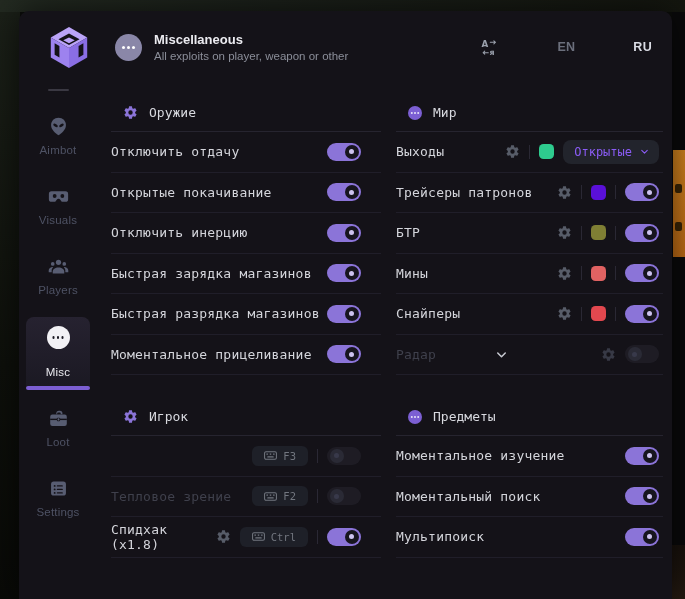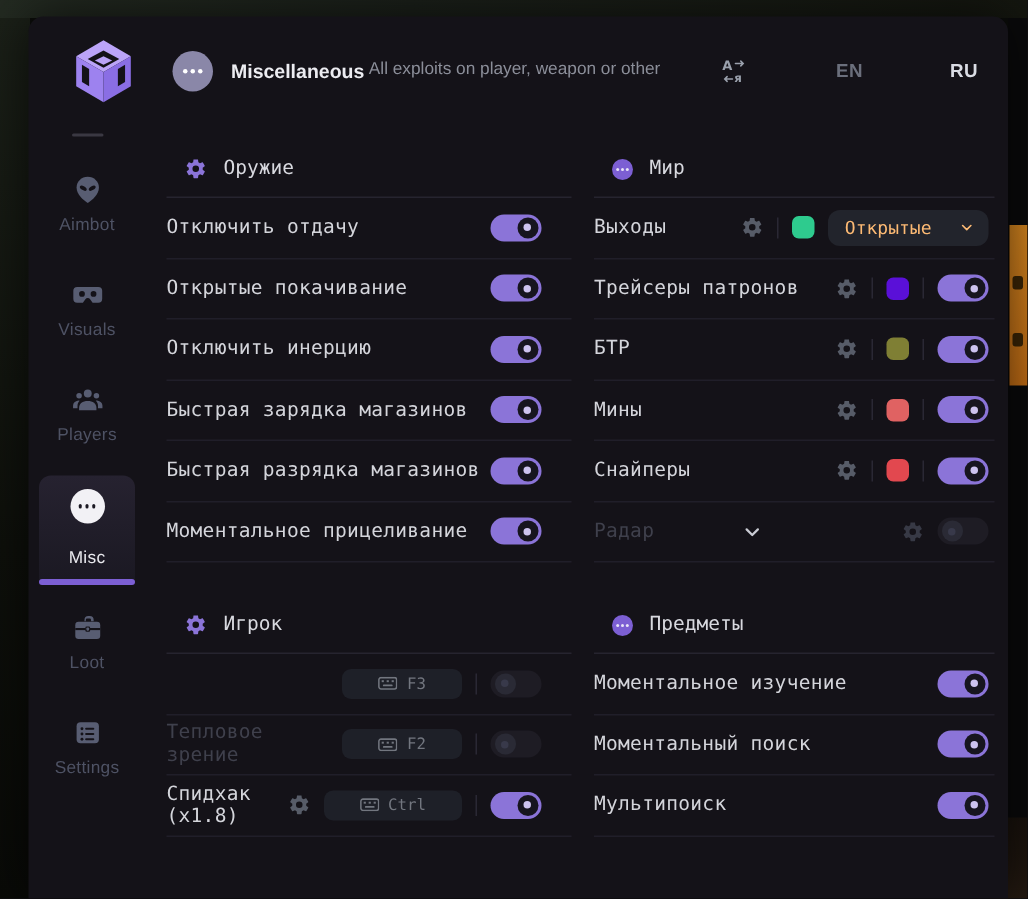--- a/index.html
+++ b/index.html
@@ -18,21 +18,21 @@
   
   .window { position:absolute; left:19px; top:11px; width:653px; height:588px;
             background:#141218; border-radius:10px 10px 0 0; box-shadow:0 0 34px rgba(0,0,0,.65);
             display:flex; flex-direction:column; }
 
   
   .header { height:72px; display:flex; align-items:center; padding:0 20px 0 14px; flex:0 0 auto; }
   .logo-wrap { width:72px; display:flex; justify-content:center; }
   .avatar { width:27px; height:27px; border-radius:50%; background:#8a87a8; display:flex; align-items:center; justify-content:center; margin:0 12px 0 10px; }
   .avatar .dots { width:3px; height:3px; border-radius:50%; background:#fff; box-shadow:-5px 0 0 #fff, 5px 0 0 #fff; }
-  .titles { display:flex; flex-direction:row; gap:3px; }
+  .titles { display:flex; flex-direction:column; gap:3px; }
   .title { color:#ececf1; font-size:13px; font-weight:bold; font-family:"Liberation Sans",sans-serif; }
   .subtitle { color:#8b8e99; font-size:11.5px; font-family:"Liberation Sans",sans-serif; }
   .header-right { margin-left:auto; display:flex; align-items:center; gap:10px; }
   .lang { font-size:12.5px; font-weight:bold; letter-spacing:.3px; cursor:pointer; font-family:"Liberation Sans",sans-serif;margin-left:48px; }
   .lang.en { color:#6b6f7c; }
   .lang.ru { color:#dadce4; }
   .translate-icon { color:#9aa0ac; display:flex; }
 
   
   .body { flex:1; display:flex; min-height:0; }
@@ -69,24 +69,24 @@
   .toggle { width:34px; height:18px; border-radius:9px; background:#27252f; position:relative; cursor:pointer; flex:0 0 auto; }
   .toggle .knob { position:absolute; top:2px; left:2.5px; width:14px; height:14px; border-radius:50%; background:#3c3f4e; }
   .toggle .knob::after { content:""; position:absolute; inset:4.5px; border-radius:50%; background:#565a74; }
   .toggle.on { background:#8b74d8; }
   .toggle.on .knob { left:17.5px; background:#17151f; }
   .toggle.on .knob::after { background:#cdc3ef; }
   .row.disabled .toggle { opacity:.55; }
   .row.disabled .gear { color:#373945; }
 
   .swatch { width:15px; height:15px; border-radius:4.5px; flex:0 0 auto; }
-  .dropdown { height:24px; min-width:92px; background:#22242c; border-radius:8px; display:flex; align-items:center; gap:18px;
-              padding:0 9px 0 11px; color:#fdba74; font-size:12px; font-family:"DejaVu Sans Mono",monospace; cursor:pointer; }
+  .dropdown { height:24px; min-width:92px; background:#22242c; border-radius:8px; display:flex; align-items:center; gap:7px;
+              padding:0 9px 0 11px; color:#8b5cf6; font-size:12px; font-family:"DejaVu Sans Mono",monospace; cursor:pointer; }
   .dropdown svg { width:11px; height:11px; }
-  .kbd { display:flex; align-items:center; gap:6px; background:#1e2028; border-radius:6px; padding:4px 24px;
+  .kbd { display:flex; align-items:center; gap:6px; background:#1e2028; border-radius:6px; padding:4px 12px;
          color:#72767f; font-size:10.5px; font-family:"DejaVu Sans Mono",monospace; cursor:pointer; }
   .kbd svg { width:13px; height:9px; }
   .chevron { color:#c9cbd3; display:flex; margin-left:58px; }
   .chevron svg { width:15px; height:15px; }
   .spacer-v { height:26px; }
 </style>
 </head>
 <body>
 
 <svg width="0" height="0" style="position:absolute">

